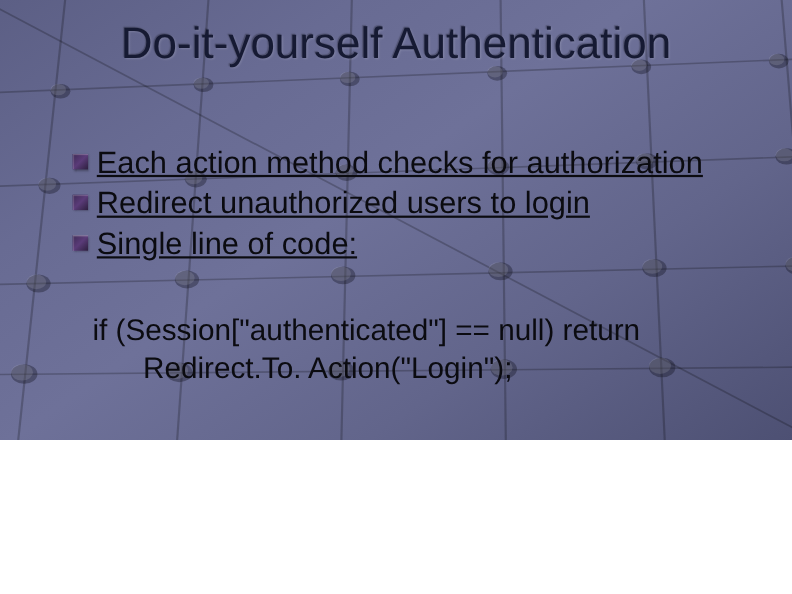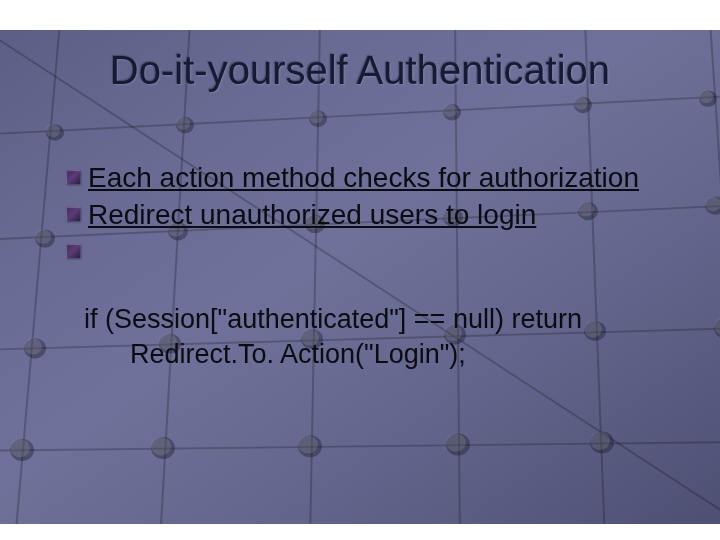--- a/index.html
+++ b/index.html
@@ -6,24 +6,23 @@
     margin: 0;
     padding: 0;
     width: 720px;
     height: 540px;
     overflow: hidden;
     font-family: Arial, Helvetica, sans-serif;
   }
   .slide {
     position: relative;
     width: 720px;
-    height: 494px;
+    height: 400px;
     background: linear-gradient(145deg, #5c5f85 0%, #686b93 25%, #6e7199 45%, #62658b 70%, #4d5073 100%);
     box-sizing: border-box;
-    margin-top: 30px;
   }
   
   .bg-layer {
     position: absolute;
     inset: 0;
     pointer-events: none;
   }
   .bg-layer svg {
     width: 100%;
     height: 100%;
@@ -162,20 +161,21 @@
       <div class="bullet-text">Each action method checks for authorization</div>
     </div>
 
     <div class="bullet-row">
       <div class="bullet-mark"></div>
       <div class="bullet-text">Redirect unauthorized users to login</div>
     </div>
 
     <div class="bullet-row">
       <div class="bullet-mark"></div>
+      <div class="bullet-text">Single line of code:</div>
     </div>
 
     <div class="code-block">
       <div>if (Session["authenticated"] == null) return</div>
       <div class="code-line2">Redirect.To. Action("Login");</div>
     </div>
 
   </div>
 
 </div>

